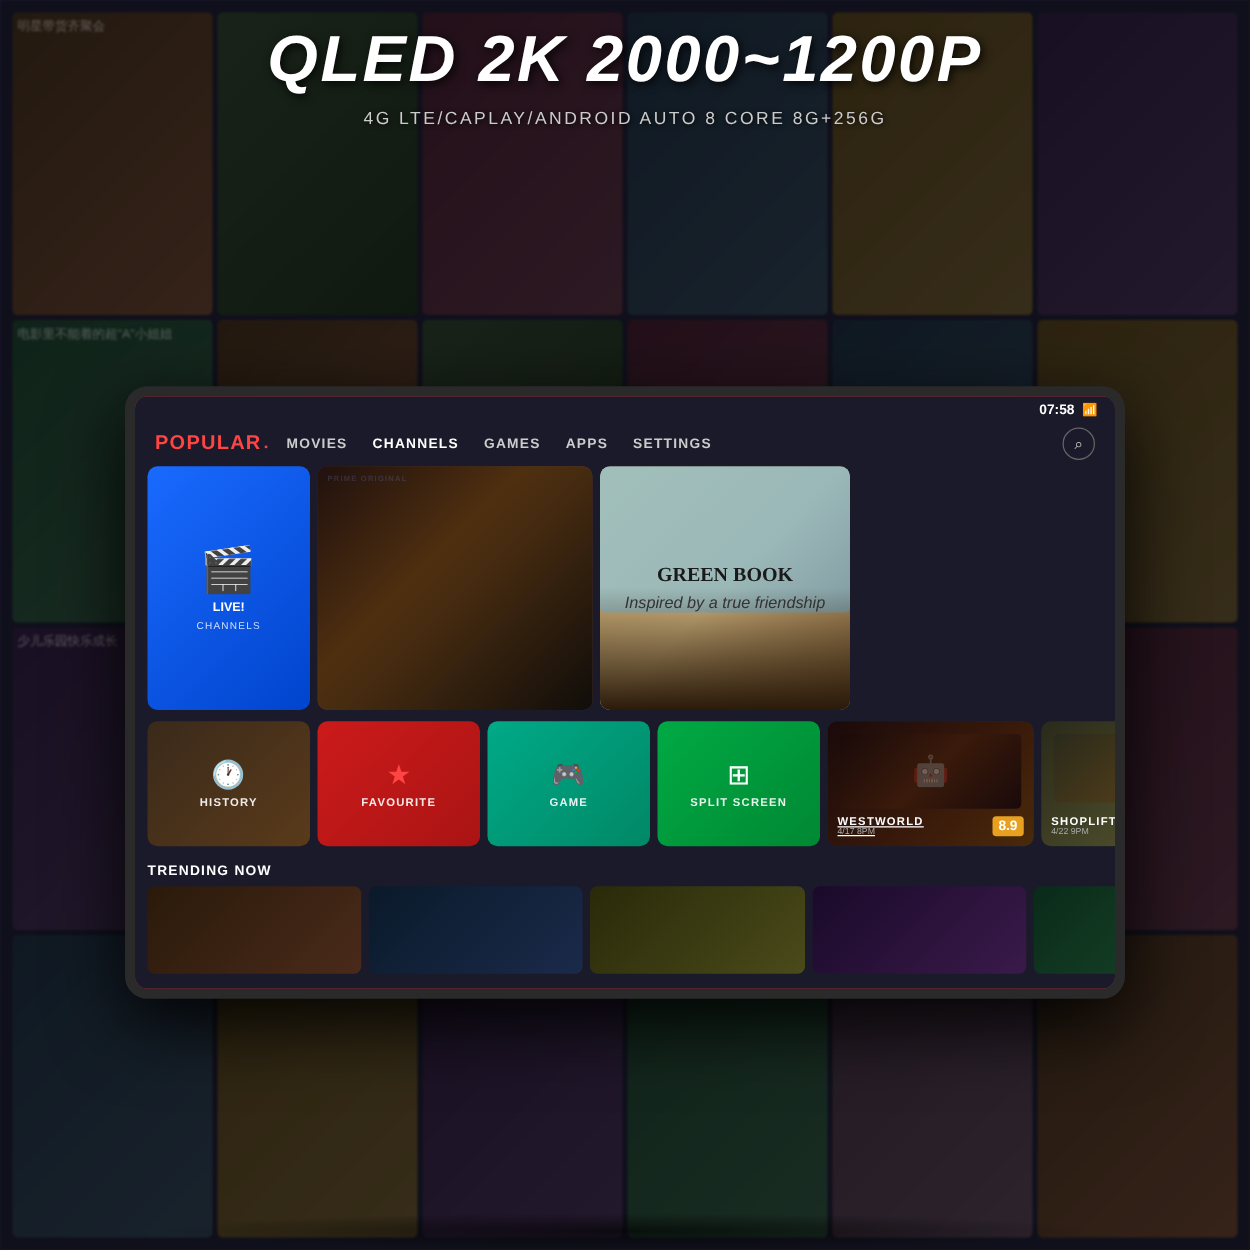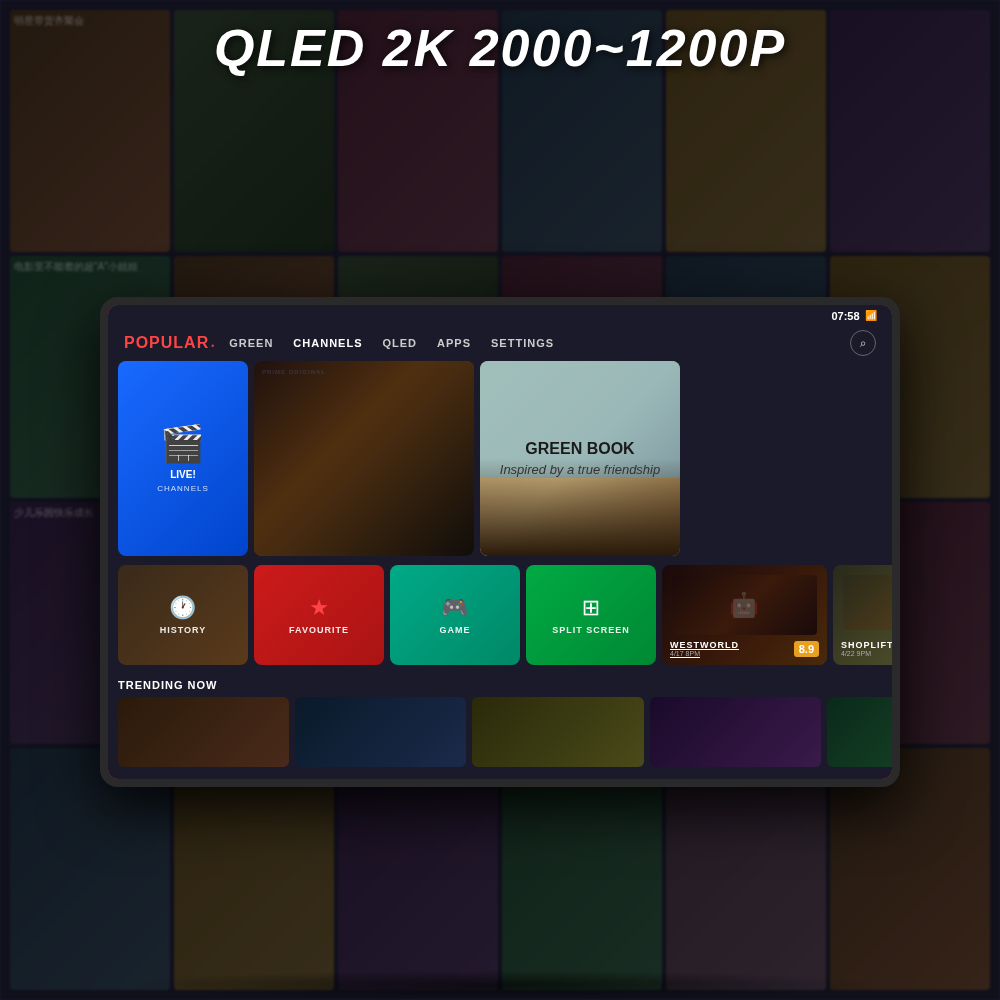--- a/index.html
+++ b/index.html
@@ -341,20 +341,21 @@
     }
 
     .greenbook-title {
       position: relative;
       font-size: 16px;
       font-weight: 900;
       color: #1a1a1a;
       text-align: center;
       line-height: 1.2;
       text-shadow: none;
+      font-family: Liberation Serif, serif;
     }
 
     .greenbook-sub {
       position: relative;
       font-size: 13px;
       color: #333;
       margin-top: 4px;
       font-style: italic;
     }
 
@@ -537,35 +538,36 @@
   <div class="bg-thumb bg-thumb-6"></div>
   <div class="bg-thumb bg-thumb-7"></div>
   <div class="bg-thumb bg-thumb-8"></div>
   <div class="bg-thumb bg-thumb-1"></div>
 </div>
 
 <div class="main-container">
 
   <div class="title-section">
     <div class="main-title">QLED 2K  2000~1200P</div>
+    <div class="subtitle-text">4G LTE/CAPLAY/ANDROID AUTO 8 CORE 8G+256G</div>
   </div>
 
   <div class="device-mockup">
     <div class="device-screen">
 
       <div class="status-bar">
         <span class="status-time">07:58</span>
         <span class="wifi-icon">📶</span>
       </div>
 
       <div class="nav-bar">
         <span class="nav-logo">POPULAR</span>
-        <span class="nav-item">GREEN</span>
+        <span class="nav-item">MOVIES</span>
         <span class="nav-item active">CHANNELS</span>
-        <span class="nav-item">QLED</span>
+        <span class="nav-item">GAMES</span>
         <span class="nav-item">APPS</span>
         <span class="nav-item">SETTINGS</span>
         <div class="nav-spacer"></div>
         <div class="nav-search">
           <span>⌕</span>
         </div>
       </div>
 
       <div class="content-area">
 

